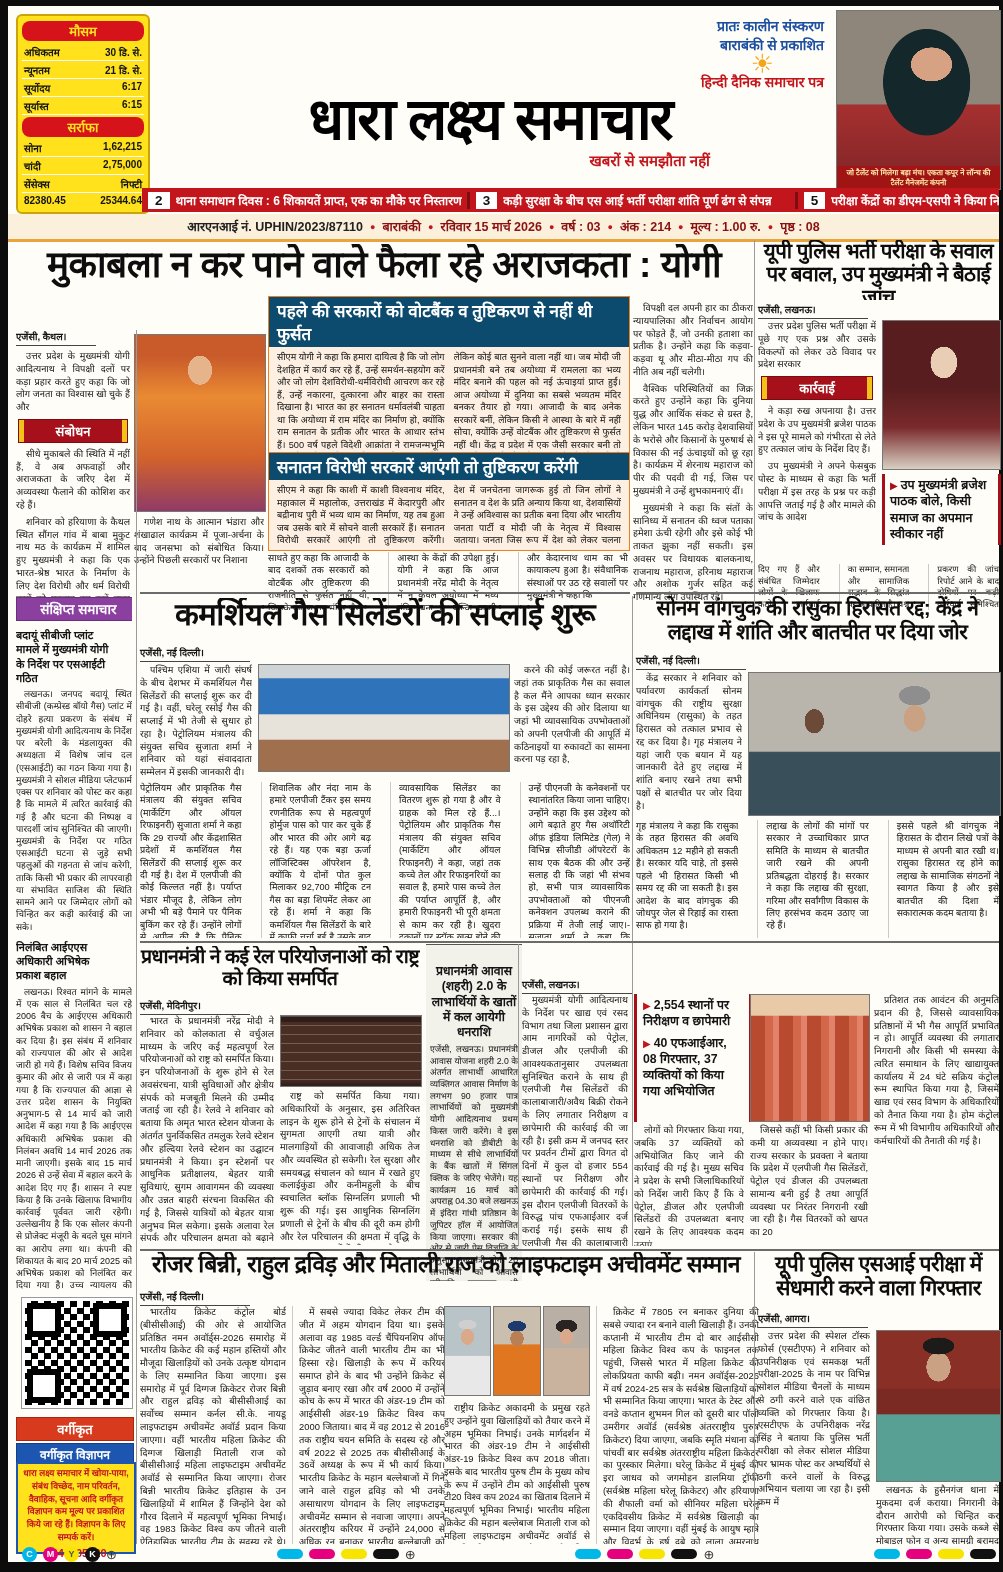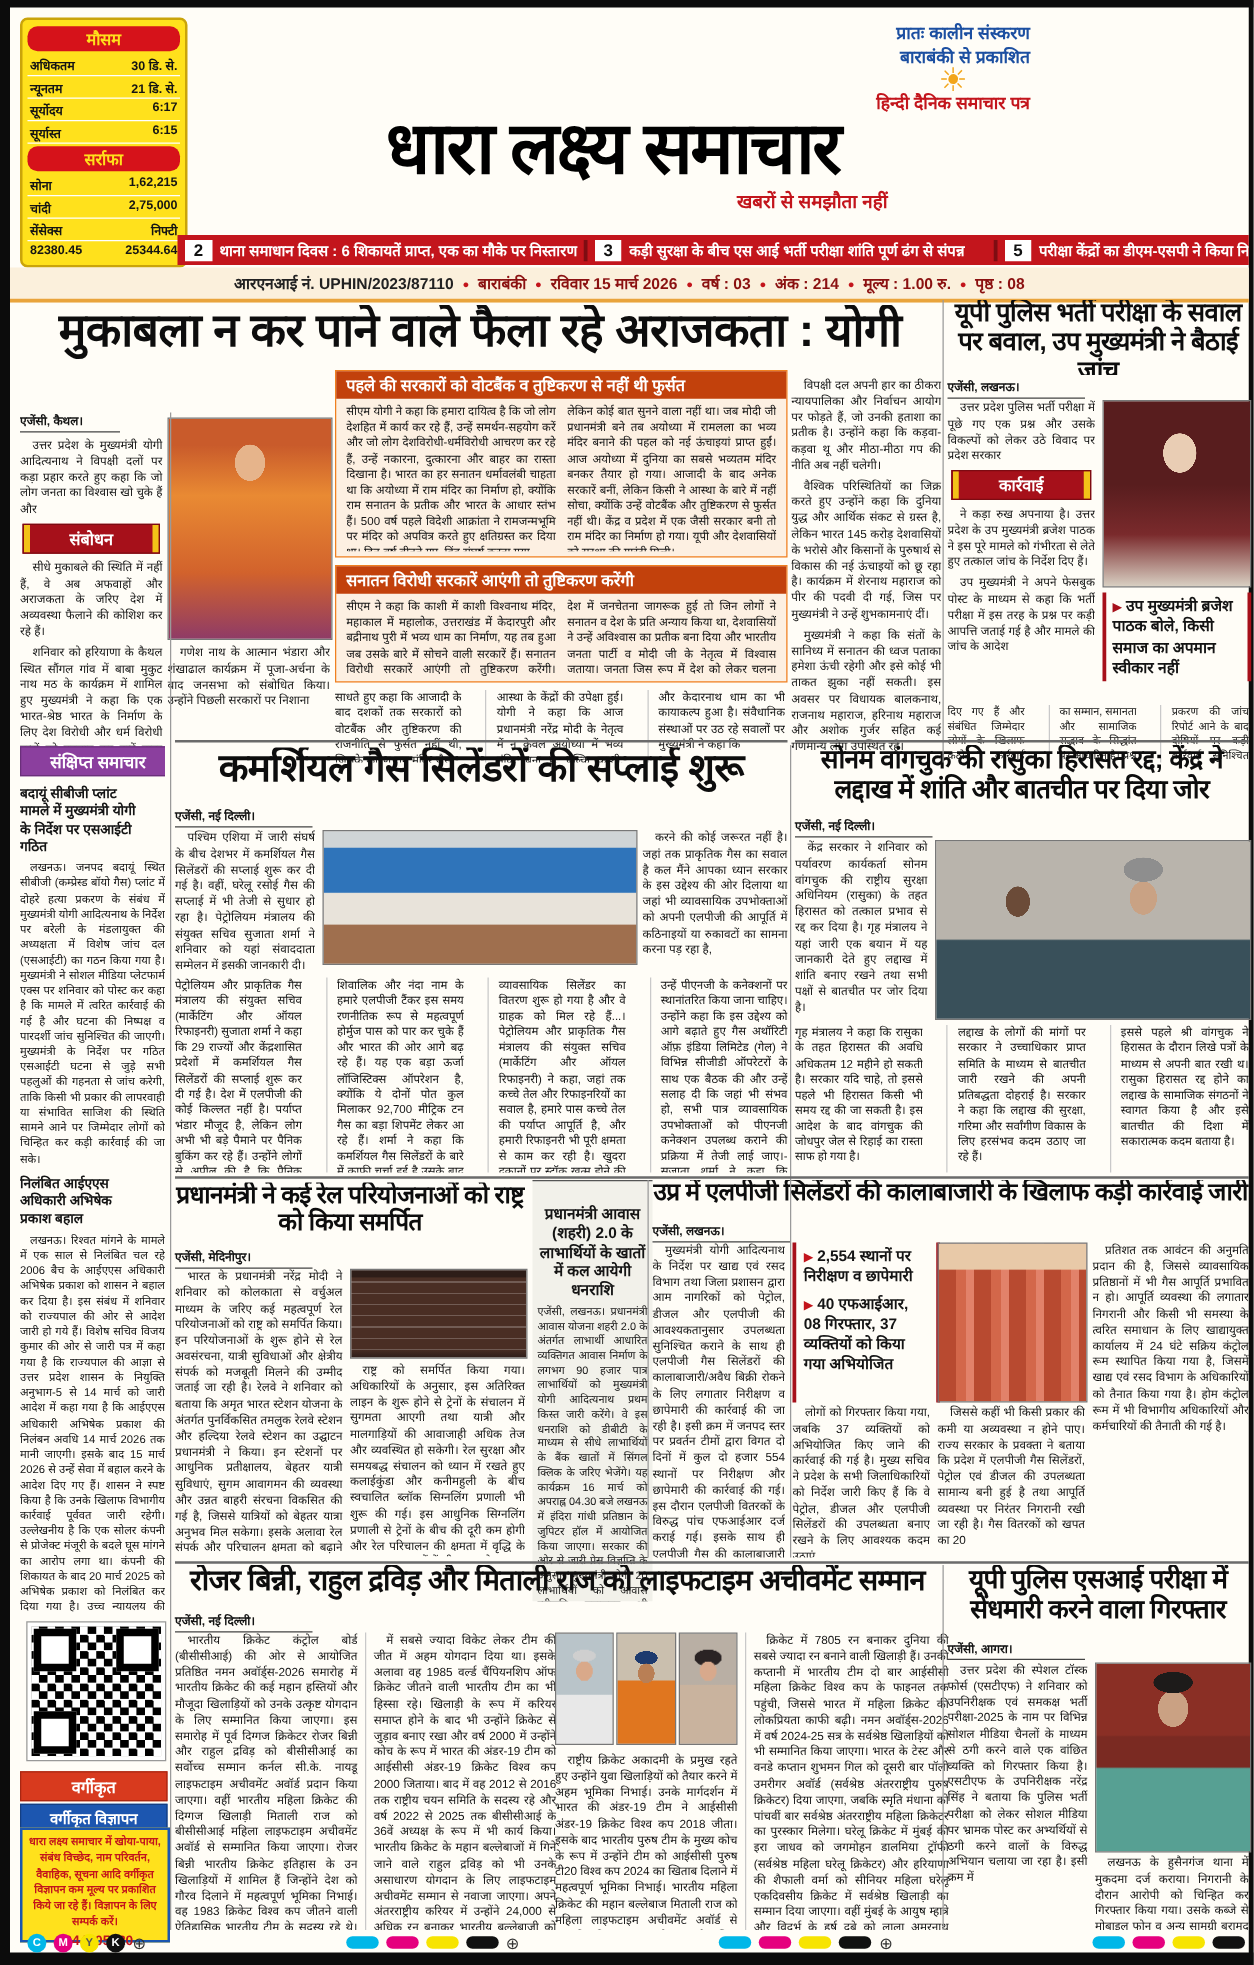--- a/index.html
+++ b/index.html
@@ -15,21 +15,21 @@
   .blue{color:#1c4fa1;font-weight:700;font-size:14px;}
   .red{color:#c3151c;font-weight:700;font-size:14px;}
   
   .badge{display:block;margin:5px auto;padding:2px 8px;text-align:center;color:#fff;font-weight:800;
          font-size:13px;border-radius:0;width:80%;}
   .badge.r{background:#a6101a;border:1.5px solid #7c0b12;box-shadow:inset 5px 0 0 #f3c218,inset -5px 0 0 #f3c218;}
   .badge.p{background:#8b3f9e;border:1.5px solid #6a2f7a;width:92%;font-size:13.5px;}
   .badge.rb{background:#d83a1e;border:1px solid #a82712;width:92%;}
   .badge.bl{background:#1c56b0;border:1px solid #143f82;width:92%;font-size:12px;}
   .obox{border:1.5px solid #ef8020;background:#fdf0e2;}
-  .obox .t{background:#c2410c;color:#fff;font-weight:800;font-size:13px;padding:2px 8px;}
+  .obox .t{background:#0c4a6e;color:#fff;font-weight:800;font-size:17px;padding:2px 8px;}
   .o2{display:flex;gap:9px;padding:4px 8px;}
   .oc{flex:1;font-size:9.2px;line-height:1.36;text-align:justify;overflow:hidden;}
   .pull{border-left:3px solid #a6101a;border-right:3px solid #a6101a;padding:3px 5px;font-weight:800;
         font-size:12.5px;line-height:1.3;}
   .pull .arr{color:#a6101a;font-size:10px;margin-right:3px;}
   .fr{display:flex;gap:19px;}
   .fc{flex:1;overflow:hidden;font-size:9.2px;line-height:1.35;text-align:justify;}
   .fc + .fc{border-left:1px solid #c9c9c9;padding-left:8px;}
   
   .wbox{background:#ffe11c;border:2px solid #caa40a;border-radius:6px;padding:3px 4px;font-size:10px;}
@@ -176,20 +176,23 @@
       <span class="blue">बाराबंकी से प्रकाशित</span>
       <span class="mh-sunline">
         <span class="sun">☀</span>
         <span class="red">हिन्दी दैनिक समाचार पत्र</span>
       </span>
     </div>
     <div class="mh-title">धारा लक्ष्य समाचार</div>
     <div class="mh-slogan">खबरों से समझौता नहीं</div>
   </div>
 
+  <div class="ph" id="ph-ekta" style="left:836px;top:10px;width:163px;height:178px">
+    <div class="ph-cap">जो टैलेंट को मिलेगा बड़ा मंच। एकता कपूर ने लॉन्च की टैलेंट मैनेजमेंट कंपनी</div>
+  </div>
 
   <div class="abs istrip" style="left:142px;top:188px;width:857px;height:24px">
     <div class="seg">
         <span class="numbox">2</span>
         <span class="seglbl">थाना समाधान दिवस : 6 शिकायतें प्राप्त, एक का मौके पर निस्तारण</span>
       </div>
     <div class="seg">
         <span class="numbox">3</span>
         <span class="seglbl">कड़ी सुरक्षा के बीच एस आई भर्ती परीक्षा शांति पूर्ण ढंग से संपन्न</span>
       </div>
@@ -321,21 +324,20 @@
   <div class="abs byline" style="left:140px;top:999px;width:110px">एजेंसी, मेदिनीपुर।</div>
   <div class="abs clip bt" style="left:140px;top:1015px;width:134px;height:230px">भारत के प्रधानमंत्री नरेंद्र मोदी ने शनिवार को कोलकाता से वर्चुअल माध्यम के जरिए कई महत्वपूर्ण रेल परियोजनाओं को राष्ट्र को समर्पित किया। इन परियोजनाओं के शुरू होने से रेल अवसंरचना, यात्री सुविधाओं और क्षेत्रीय संपर्क को मजबूती मिलने की उम्मीद जताई जा रही है। रेलवे ने शनिवार को बताया कि अमृत भारत स्टेशन योजना के अंतर्गत पुनर्विकसित तमलुक रेलवे स्टेशन और हल्दिया रेलवे स्टेशन का उद्घाटन प्रधानमंत्री ने किया। इन स्टेशनों पर आधुनिक प्रतीक्षालय, बेहतर यात्री सुविधाएं, सुगम आवागमन की व्यवस्था और उन्नत बाहरी संरचना विकसित की गई है, जिससे यात्रियों को बेहतर यात्रा अनुभव मिल सकेगा। इसके अलावा रेल संपर्क और परिचालन क्षमता को बढ़ाने के उद्देश्य से बैलगोना और दांतन के बीच तीसरी रेल लाइन को भी</div>
   <div class="ph" id="ph-plaque" style="left:280px;top:1015px;width:140px;height:70px"></div>
   <div class="abs clip bt" style="left:280px;top:1090px;width:140px;height:155px">राष्ट्र को समर्पित किया गया। अधिकारियों के अनुसार, इस अतिरिक्त लाइन के शुरू होने से ट्रेनों के संचालन में सुगमता आएगी तथा यात्री और मालगाड़ियों की आवाजाही अधिक तेज और व्यवस्थित हो सकेगी। रेल सुरक्षा और समयबद्ध संचालन को ध्यान में रखते हुए कलाईकुंडा और कनीमहुली के बीच स्वचालित ब्लॉक सिग्नलिंग प्रणाली भी शुरू की गई। इस आधुनिक सिग्नलिंग प्रणाली से ट्रेनों के बीच की दूरी कम होगी और रेल परिचालन की क्षमता में वृद्धि के साथ सुरक्षा मानकों में भी सुधार होगा।</div>
 
   <div class="abs awasbox clip" style="left:426px;top:944px;width:88px;height:298px">
     <h4>प्रधानमंत्री आवास (शहरी) 2.0 के लाभार्थियों के खातों में कल आयेगी धनराशि</h4>
     <p>एजेंसी, लखनऊ। प्रधानमंत्री आवास योजना शहरी 2.0 के अंतर्गत लाभार्थी आधारित व्यक्तिगत आवास निर्माण के लगभग 90 हजार पात्र लाभार्थियों को मुख्यमंत्री योगी आदित्यनाथ प्रथम किस्त जारी करेंगे। वे इस धनराशि को डीबीटी के माध्यम से सीधे लाभार्थियों के बैंक खातों में सिंगल क्लिक के जरिए भेजेंगे। यह कार्यक्रम 16 मार्च को अपराह्न 04.30 बजे लखनऊ में इंदिरा गांधी प्रतिष्ठान के जुपिटर हॉल में आयोजित किया जाएगा। सरकार की ओर से जारी प्रेस विज्ञप्ति के अनुसार मुख्यमंत्री योगी 20 लाभार्थियों को आवास स्वीकृति प्रमाणपत्र भी वितरित करेंगे। इसके साथ ही वे फतेहपुर, गोरखपुर, प्रयागराज, सहारनपुर, महाराजगंज तथा देवरिया के एक-एक लाभार्थी से वीडियो कॉन्फ्रेंसिंग के माध्यम से वर्चुअल संवाद भी करेंगे और उनसे योजना के लाभ एवं अनुभवों के बारे में जानकारी प्राप्त करेंगे।</p>
   </div>
 
-  <div class="abs hl" style="left:522px;top:944px;width:477px;height:30px;font-size:19.5px;white-space:nowrap">उप्र में एलपीजी सिलेंडरों की कालाबाजारी के खिलाफ कड़ी कार्रवाई जारी</div>
   <div class="abs byline" style="left:522px;top:978px;width:110px">एजेंसी, लखनऊ।</div>
   <div class="abs clip bt" style="left:522px;top:994px;width:106px;height:252px">मुख्यमंत्री योगी आदित्यनाथ के निर्देश पर खाद्य एवं रसद विभाग तथा जिला प्रशासन द्वारा आम नागरिकों को पेट्रोल, डीजल और एलपीजी की आवश्यकतानुसार उपलब्धता सुनिश्चित कराने के साथ ही एलपीजी गैस सिलेंडरों की कालाबाजारी/अवैध बिक्री रोकने के लिए लगातार निरीक्षण व छापेमारी की कार्रवाई की जा रही है। इसी क्रम में जनपद स्तर पर प्रवर्तन टीमों द्वारा विगत दो दिनों में कुल दो हजार 554 स्थानों पर निरीक्षण और छापेमारी की कार्रवाई की गई। इस दौरान एलपीजी वितरकों के विरुद्ध पांच एफआईआर दर्ज कराई गई। इसके साथ ही एलपीजी गैस की कालाबाजारी में शामिल अन्य व्यक्तियों के विरुद्ध 35 एफआईआर दर्ज की गई। मौके से आठ</div>
   <div class="abs bullets" style="left:634px;top:994px;width:100px;height:120px">
     <div class="bi"><span class="arr">▶</span><span>2,554 स्थानों पर निरीक्षण व छापेमारी</span></div>
     <div class="bi"><span class="arr">▶</span><span>40 एफआईआर, 08 गिरफ्तार, 37 व्यक्तियों को किया गया अभियोजित</span></div>
   </div>
   <div class="abs clip bt" style="left:634px;top:1124px;width:110px;height:122px">लोगों को गिरफ्तार किया गया, जबकि 37 व्यक्तियों को अभियोजित किए जाने की कार्रवाई की गई है। मुख्य सचिव ने प्रदेश के सभी जिलाधिकारियों को निर्देश जारी किए हैं कि वे पेट्रोल, डीजल और एलपीजी सिलेंडरों की उपलब्धता बनाए रखने के लिए आवश्यक कदम उठाएं,</div>
   <div class="ph" id="ph-cyl" style="left:750px;top:994px;width:118px;height:126px"></div>
   <div class="abs clip bt" style="left:750px;top:1124px;width:118px;height:122px">जिससे कहीं भी किसी प्रकार की कमी या अव्यवस्था न होने पाए। राज्य सरकार के प्रवक्ता ने बताया कि प्रदेश में एलपीजी गैस सिलेंडरों, पेट्रोल एवं डीजल की उपलब्धता सामान्य बनी हुई है तथा आपूर्ति व्यवस्था पर निरंतर निगरानी रखी जा रही है। गैस वितरकों को खपत का 20</div>
   <div class="abs clip bt" style="left:874px;top:994px;width:125px;height:252px">प्रतिशत तक आवंटन की अनुमति प्रदान की है, जिससे व्यावसायिक प्रतिष्ठानों में भी गैस आपूर्ति प्रभावित न हो। आपूर्ति व्यवस्था की लगातार निगरानी और किसी भी समस्या के त्वरित समाधान के लिए खाद्यायुक्त कार्यालय में 24 घंटे सक्रिय कंट्रोल रूम स्थापित किया गया है, जिसमें खाद्य एवं रसद विभाग के अधिकारियों को तैनात किया गया है। होम कंट्रोल रूम में भी विभागीय अधिकारियों और कर्मचारियों की तैनाती की गई है।</div>

